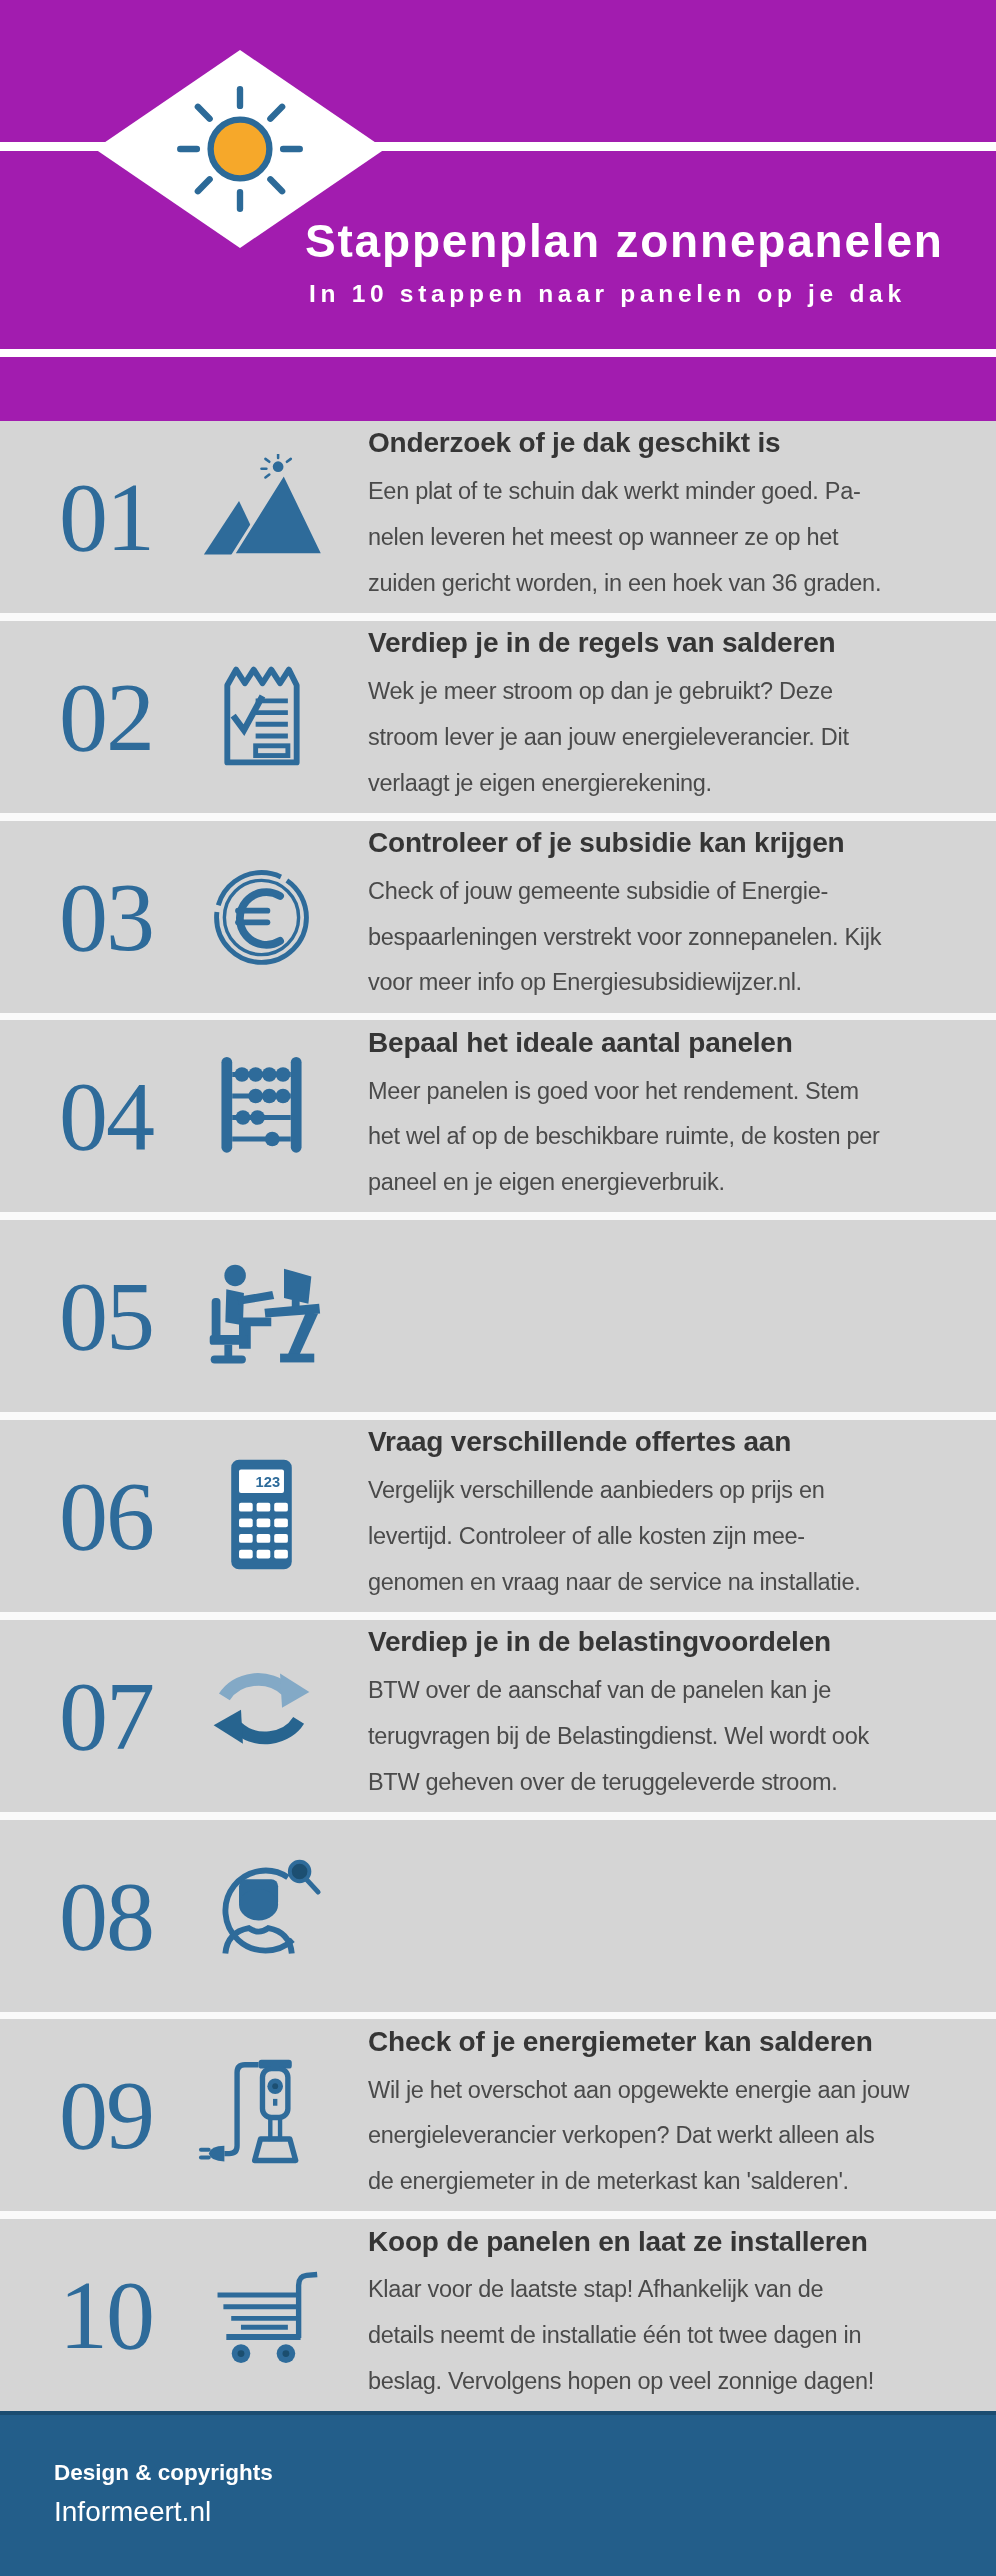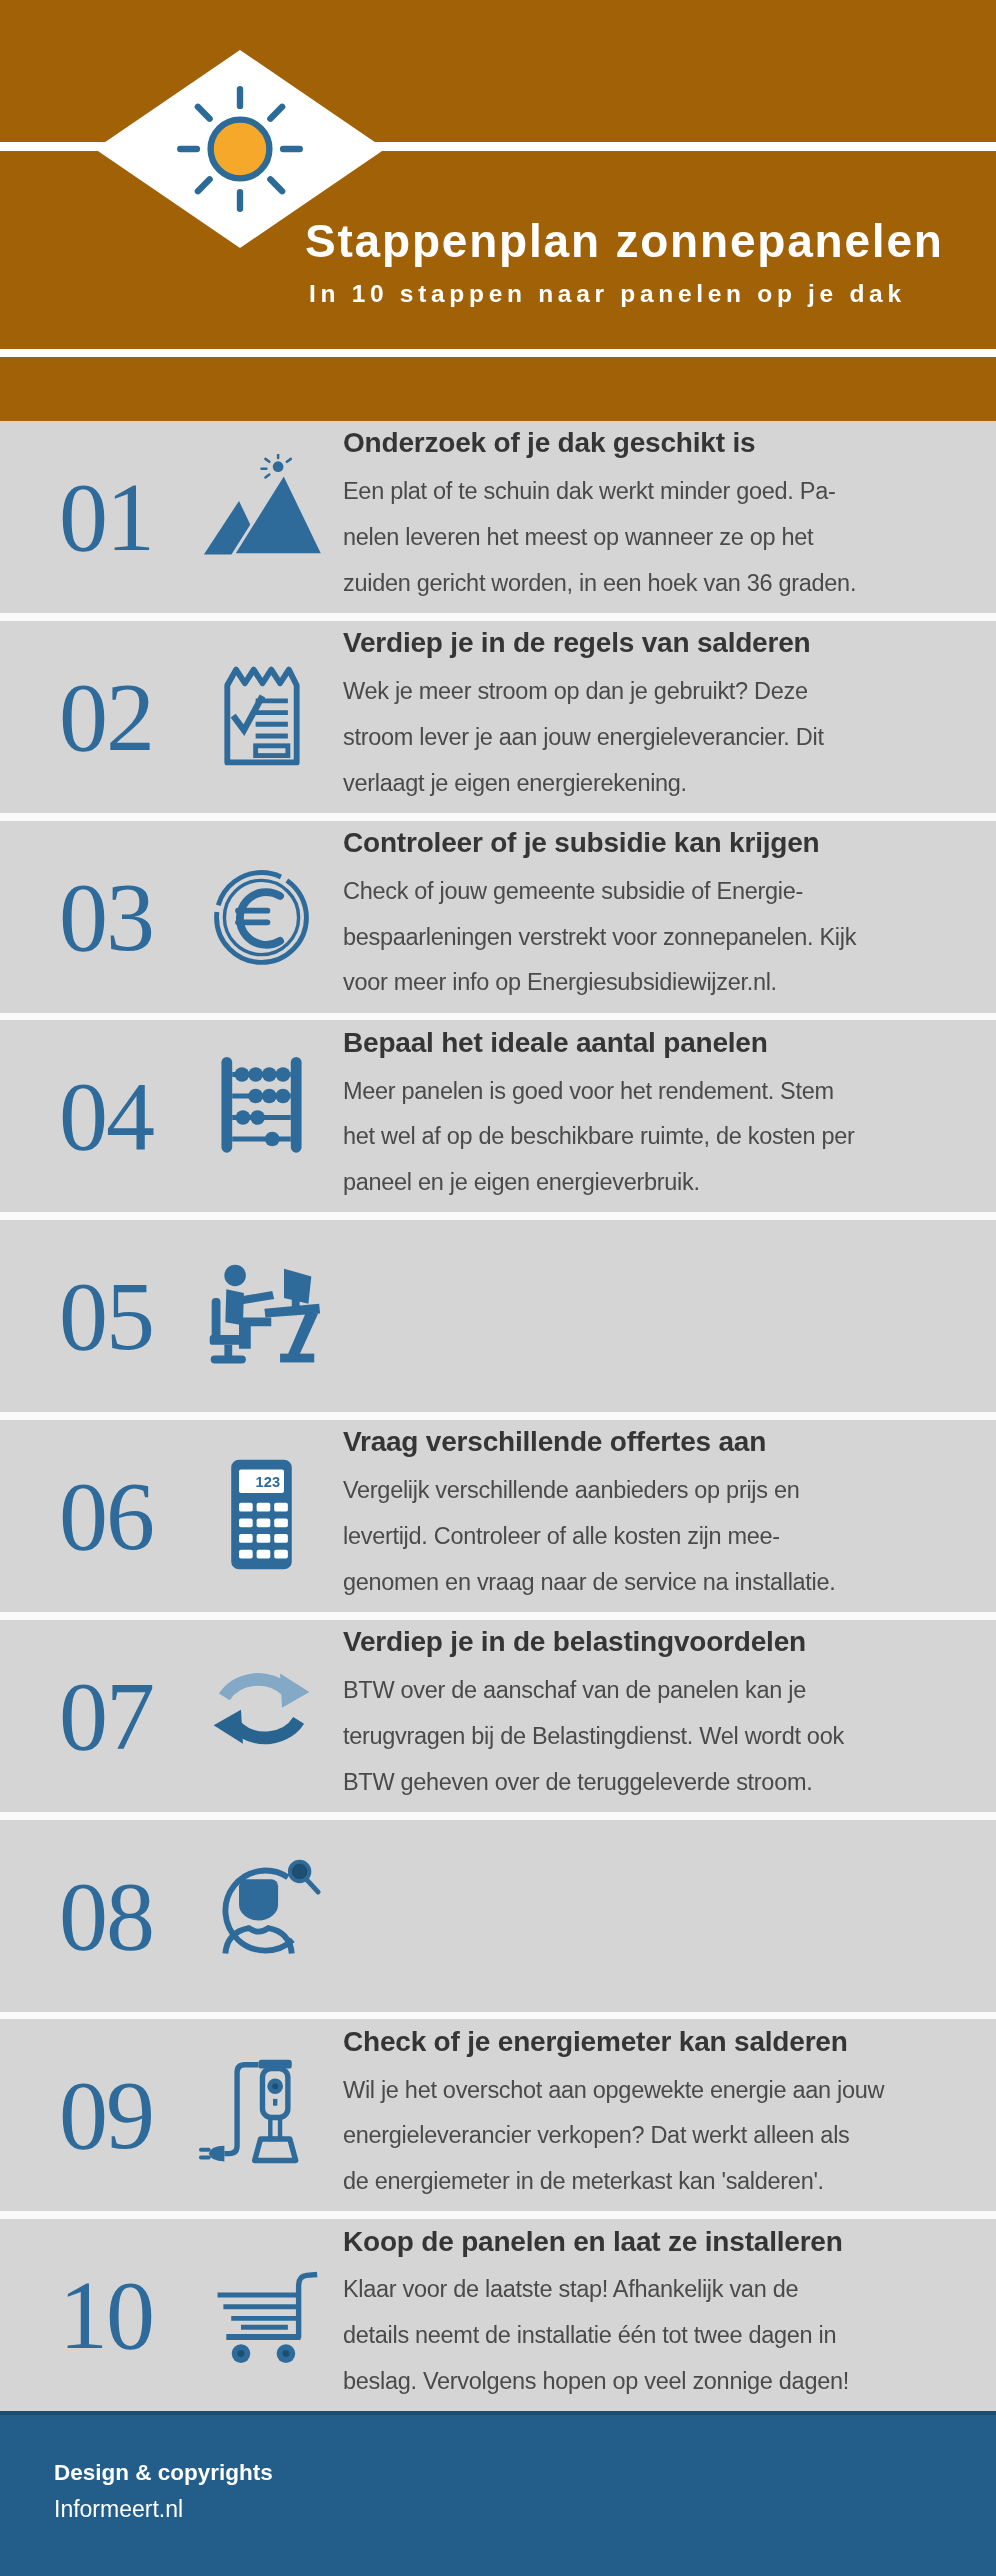--- a/index.html
+++ b/index.html
@@ -4,21 +4,21 @@
 <style>
   html,body{margin:0;padding:0;}
   .page{
     width:996px;height:2576px;
     font-family:"Liberation Sans",sans-serif;
     background:#fafafa;
     position:relative;overflow:hidden;
   }
   
   .header{
-    position:relative;height:421px;background:#a16207;
+    position:relative;height:421px;background:#a21caf;
   }
   .hline{position:absolute;left:0;right:0;background:#ffffff;}
   .hline-top{top:142px;height:8.8px;}
   .hline-bottom{top:349px;height:7.8px;}
   .diamond{position:absolute;left:95px;top:50px;width:290px;height:198px;}
   .title{
     position:absolute;left:305px;top:214px;margin:0;
     color:#ffffff;font-size:46px;font-weight:bold;letter-spacing:1.8px;
     white-space:nowrap;
   }
@@ -35,36 +35,36 @@
   }
   .step + .step{margin-top:7.8px;}
   .num{
     width:116px;margin-left:37px;flex:none;
     font-family:"Liberation Serif","DejaVu Serif",serif;
     font-weight:normal;font-size:98px;line-height:1;
     color:#2e6b9a;text-align:right;letter-spacing:-2px;
   }
   .icon{width:127px;height:127px;margin-left:45px;flex:none;text-align:right;}
   .icon svg{width:127px;height:127px;display:block;}
-  .txt{margin-left:18px;width:583px;flex:none;}
+  .txt{margin-left:43px;width:583px;flex:none;}
   .step-title{
     margin:0 0 9.8px 0;font-size:28px;font-weight:bold;color:#353535;
     letter-spacing:-0.2px;
   }
   .step-body{
     margin:0;font-size:23.5px;line-height:1.95;color:#4a4a4a;
     letter-spacing:-0.3px;white-space:pre-line;
   }
   
   .footer{
     height:160px;background:#235e8a;border-top:4.9px solid #1b4c70;
     padding:45px 0 0 54px;box-sizing:content-box;
   }
   .footer .credit{color:#ffffff;font-size:22.5px;font-weight:bold;margin-bottom:9.8px;}
-  .footer .site{color:#ffffff;font-size:23px;}
+  .footer .site{color:#ffffff;font-size:28px;}
   
   .ic{stroke:#2e6b9a;fill:none;stroke-width:6;}
   .fill{fill:#2e6b9a;}
 </style>
 </head>
 <body>
 
 <div class="page">
 
   <div class="header">

